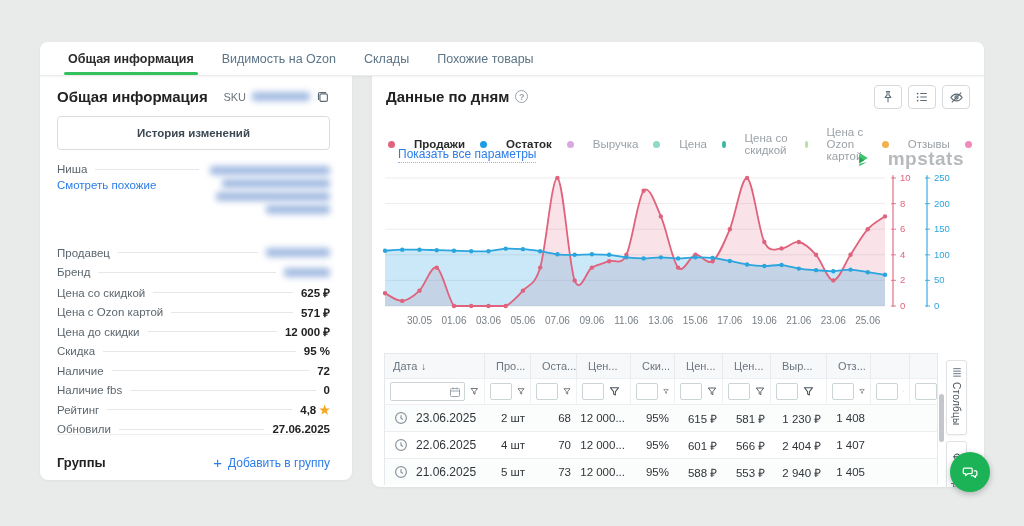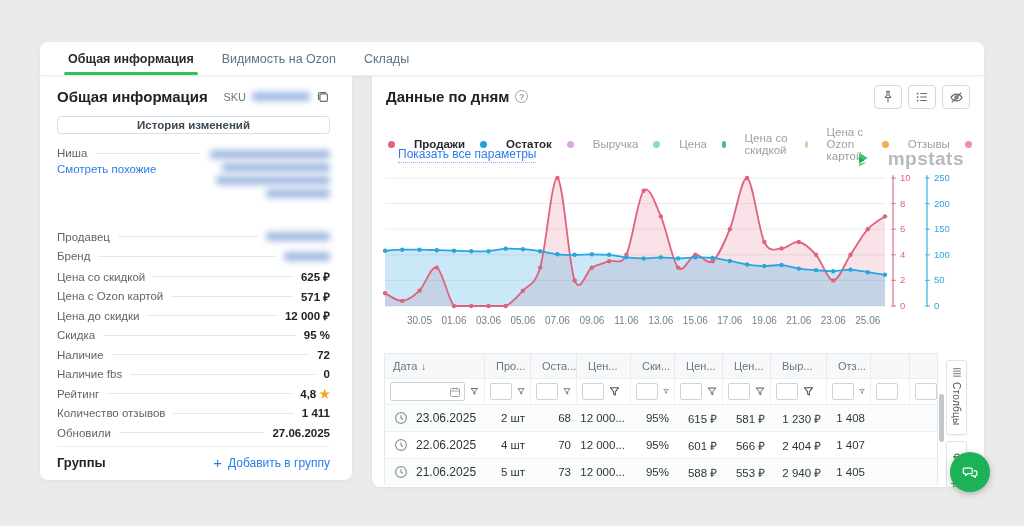--- a/index.html
+++ b/index.html
@@ -18,34 +18,34 @@
     background:#33c05d; border-radius:2px; }
 
   
   .left-card { position:absolute; left:40px; top:76px; width:312px; height:404px; background:#fff;
     border-radius:0 0 8px 8px; padding:12px 22px 12px 17px; box-shadow:0 1px 3px rgba(0,0,0,0.05); }
   .lp-head { display:flex; align-items:center; justify-content:space-between; }
   .lp-title { font-size:15px; font-weight:bold; color:#222; }
   .sku { display:flex; align-items:center; gap:6px; }
   .sku-label { font-size:11px; color:#6b757d; }
   .blur-chip { display:inline-block; height:9px; border-radius:3px; background:#8aa9da; filter:blur(3px); opacity:.8; }
-  .history-btn { margin-top:11px; width:100%; height:18px; border:1px solid #d9dde1; border-radius:4px;
+  .history-btn { margin-top:11px; width:100%; height:34px; border:1px solid #d9dde1; border-radius:4px;
     background:#fff; font-family:inherit; font-size:11.5px; font-weight:bold; color:#3c4852; cursor:pointer; }
   .niche-row { position:relative; margin-top:13px; height:60px; }
   .niche-top { display:flex; align-items:center; width:150px; }
   .lbl { font-size:11.5px; color:#5c666e; white-space:nowrap; }
   .leader { flex:1; height:1px; background:#e5e8ea; margin:0 8px; }
   .blue-link { font-size:11.5px; color:#2b7de9; text-decoration:none; cursor:pointer; }
   .niche-link { display:inline-block; margin-top:4px; }
   .niche-blur { position:absolute; right:0; top:0; width:132px; text-align:right; line-height:13px; }
   .info-row { display:flex; align-items:center; height:19.5px; }
   .info-row .val { font-size:11.5px; font-weight:bold; color:#222; white-space:nowrap; }
   .star { color:#f5a623; font-size:12px; margin-left:3px; }
   .groups-row { position:absolute; left:17px; right:22px; bottom:10px; border-top:1px solid #eceeef;
-    padding-top:8px; display:flex; align-items:center; justify-content:space-between; }
+    padding-top:20px; display:flex; align-items:center; justify-content:space-between; }
   .groups-lbl { font-size:13px; font-weight:bold; color:#222; }
   .add-group { display:flex; align-items:center; gap:6px; font-size:12px; color:#2b7de9; cursor:pointer; text-decoration:none; }
   .add-group .plus { font-size:15px; line-height:1; }
 
   
   .right-card { position:absolute; left:372px; top:76px; width:612px; height:411px; background:#fff;
     border-radius:0 0 8px 8px; box-shadow:0 1px 3px rgba(0,0,0,0.05); overflow:hidden; }
   .dd-head { position:absolute; left:14px; top:12px; display:flex; align-items:center; gap:6px; }
   .dd-title { font-size:15px; font-weight:bold; color:#222; }
   .q-circle { width:13px; height:13px; border:1.2px solid #9aa4ad; border-radius:50%; color:#9aa4ad;
@@ -99,20 +99,21 @@
 </style>
 </head>
 <body>
 
 <div class="page">
 
   <nav class="tabbar" id="tabbar">
       <div class="tab active">Общая информация</div>
       <div class="tab">Видимость на Ozon</div>
       <div class="tab">Склады</div>
+      <div class="tab">Похожие товары</div>
     </nav>
 
   <section class="left-card">
     <div class="lp-head">
       <h2 class="lp-title">Общая информация</h2>
       <div class="sku">
         <span class="sku-label">SKU</span>
         <span class="blur-chip" style="width:58px"></span>
         <span style="display:flex">
           <svg width="14" height="14" viewBox="0 0 16 16">
@@ -178,25 +179,20 @@
         </div>
         <div class="info-row">
           <span class="lbl">Наличие fbs</span>
           <span class="leader"></span>
           <span class="val">0</span>
         </div>
         <div class="info-row">
           <span class="lbl">Рейтинг</span>
           <span class="leader"></span>
           <span class="val">4,8<span class="star" style="color: rgb(245, 166, 35);">★</span></span>
-        </div>
-        <div class="info-row">
-          <span class="lbl">Количество отзывов</span>
-          <span class="leader"></span>
-          <span class="val">1 411</span>
         </div>
         <div class="info-row">
           <span class="lbl">Обновили</span>
           <span class="leader"></span>
           <span class="val">27.06.2025</span>
         </div>
       </div>
 
     <div class="groups-row">
       <span class="groups-lbl">Группы</span>

